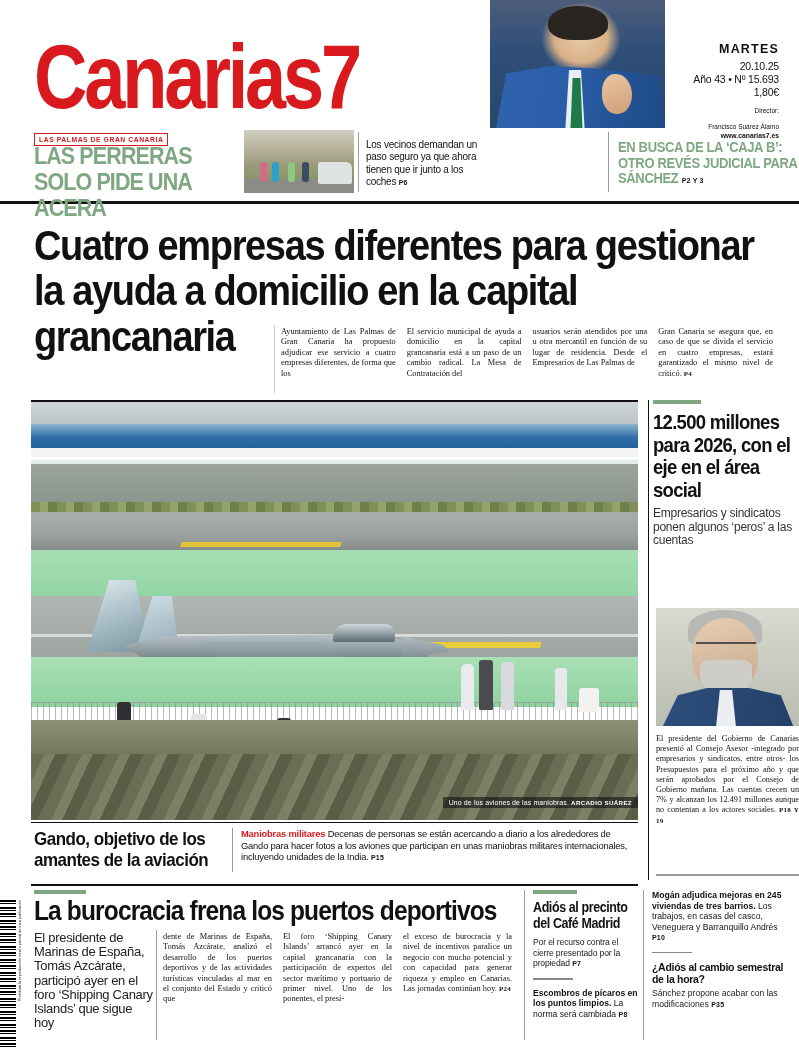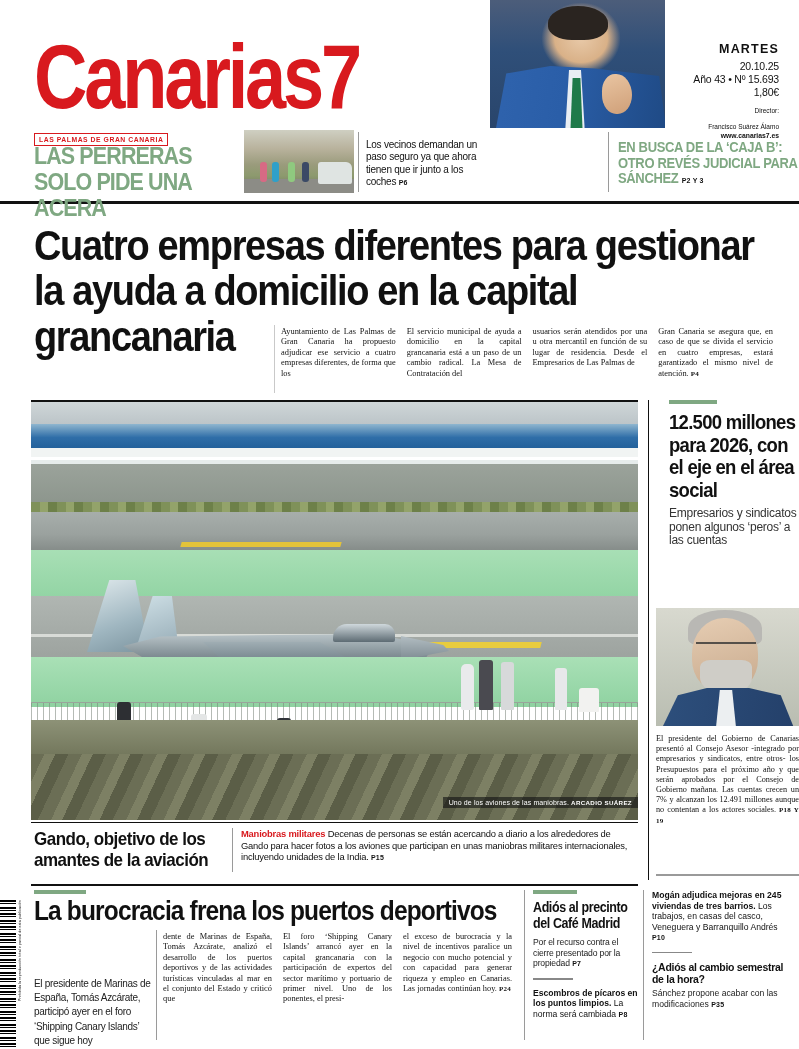--- a/index.html
+++ b/index.html
@@ -241,21 +241,21 @@
   .bp-caption {
     position:absolute; right:0; bottom:12px;
     background:rgba(20,20,20,0.62); color:#fff;
     font-size:7px; padding:2px 6px; letter-spacing:0.1px;
   }
   .bp-caption b { font-size:6.2px; letter-spacing:0.35px; }
 
   
   .rail {
     position:absolute; left:648px; top:400px; width:151px; height:480px;
-    border-left:1px solid #111; padding-left:20px;
+    border-left:1px solid #111; padding-left:4px;
   }
   .rail-bar { width:48px; height:4px; background:#7fa882; margin-bottom:7px; }
   .rail-head {
     font-weight:bold; font-size:18.5px; line-height:20.5px;
     letter-spacing:-0.7px; color:#111;
     transform:scaleY(1.1); transform-origin:left top;
   }
   .rail-sub {
     margin-top:14px; font-size:12px; line-height:13.6px; color:#333; letter-spacing:-0.25px;
   }
@@ -298,22 +298,22 @@
   .gando-rule-bot { position:absolute; left:31px; top:884px; width:607px; height:2px; background:#111; }
 
   
   .bot-bar { position:absolute; left:34px; top:890px; width:52px; height:4px; background:#7fa882; }
   .bot-head {
     position:absolute; left:34px; top:895px; width:500px;
     font-weight:bold; font-size:24.5px; line-height:27px; letter-spacing:-0.85px; color:#111;
     transform:scaleY(1.12); transform-origin:left top;
   }
   .bot-deck {
-    position:absolute; left:34px; top:977px; width:120px;
-    font-size:10px; line-height:14.2px; color:#222; letter-spacing:-0.3px;
+    position:absolute; left:34px; top:931px; width:120px;
+    font-size:13px; line-height:14.2px; color:#222; letter-spacing:-0.3px;
   }
   .bot-cols { position:absolute; left:163px; top:932px; width:350px; display:flex; gap:11px; }
   .bot-col {
     width:109px; font-family:"Liberation Serif", serif;
     font-size:8.4px; line-height:10.4px; text-align:justify; color:#111;
   }
   .vsep { position:absolute; width:1px; background:#9a9a9a; }
 
   .botr1 { position:absolute; left:533px; top:890px; width:105px; }
   .botr1 .bar { width:44px; height:4px; background:#7fa882; margin-bottom:6px; }
@@ -387,21 +387,21 @@
 
   <div class="main-head">Cuatro empresas diferentes para gestionar la ayuda a domicilio en la capital grancanaria</div>
 
 
   <div class="divider-thin" style="left:274px; top:325px; width:1px; height:68px;"></div>
 
   <div class="lead-cols">
     <div class="lead-col">Ayuntamiento de Las Palmas de Gran Canaria ha propuesto adjudicar ese servicio a cuatro empresas diferentes, de forma que los</div>
     <div class="lead-col">El servicio municipal de ayuda a domicilio en la capital grancanaria está a un paso de un cambio radical. La Mesa de Contratación del</div>
     <div class="lead-col">usuarios serán atendidos por una u otra mercantil en función de su lugar de residencia. Desde el Empresarios de Las Palmas de</div>
-    <div class="lead-col"><span>Gran Canaria se asegura que, en caso de que se divida el servicio en cuatro empresas, estará garantizado el mismo nivel de atención.</span> <span class="pg">P4</span></div>
+    <div class="lead-col"><span>Gran Canaria se asegura que, en caso de que se divida el servicio en cuatro empresas, estará garantizado el mismo nivel de criticó.</span> <span class="pg">P4</span></div>
   </div>
 
   <div class="big-photo">
     <div class="bp-sky"></div>
     <div class="bp-sea"></div>
     <div class="bp-surf"></div>
     <div class="bp-surf2"></div>
     <div class="bp-grd1"></div>
     <div class="bp-scrub1"></div>
     <div class="bp-run1"></div>

